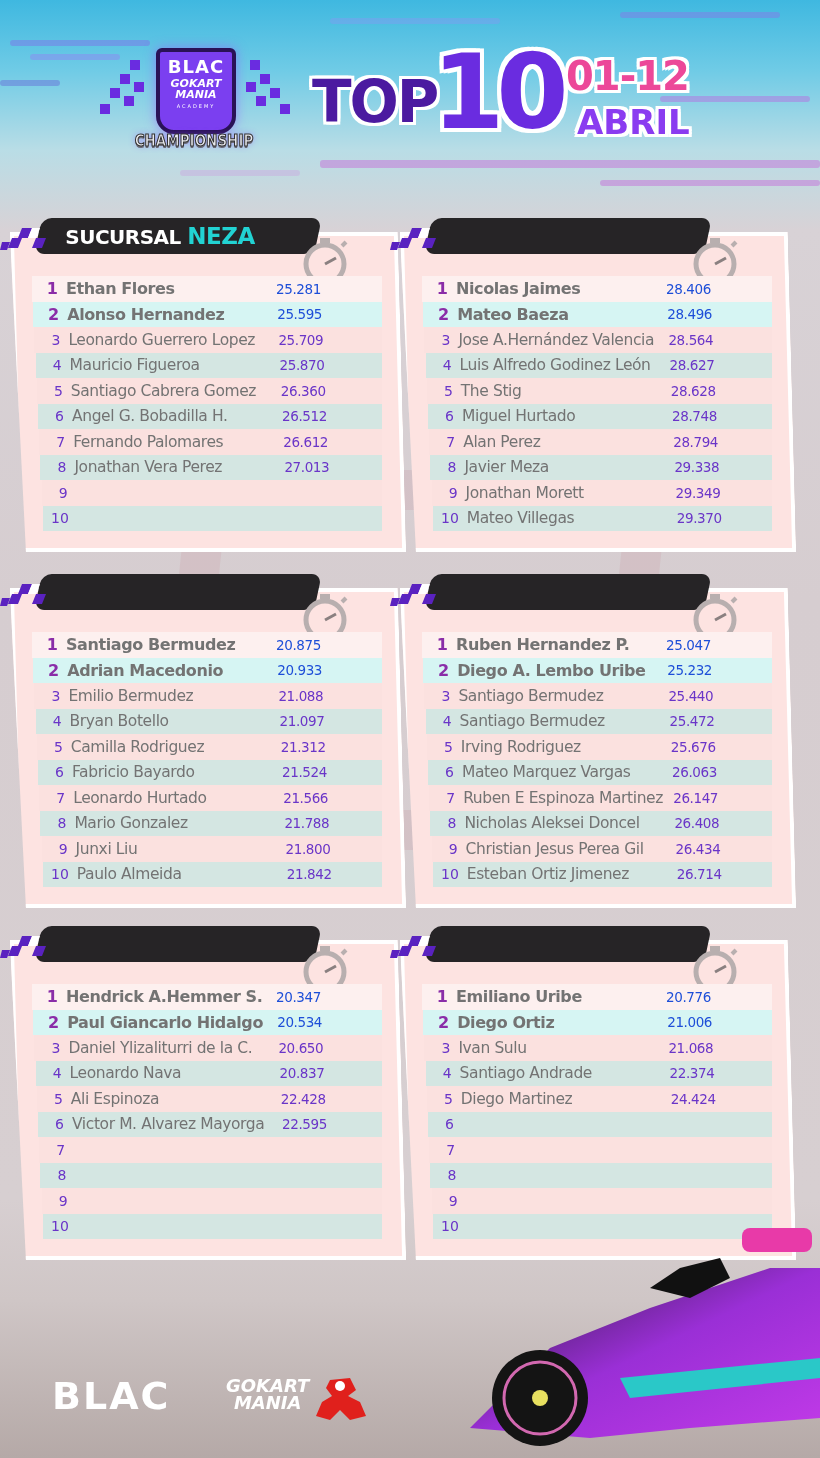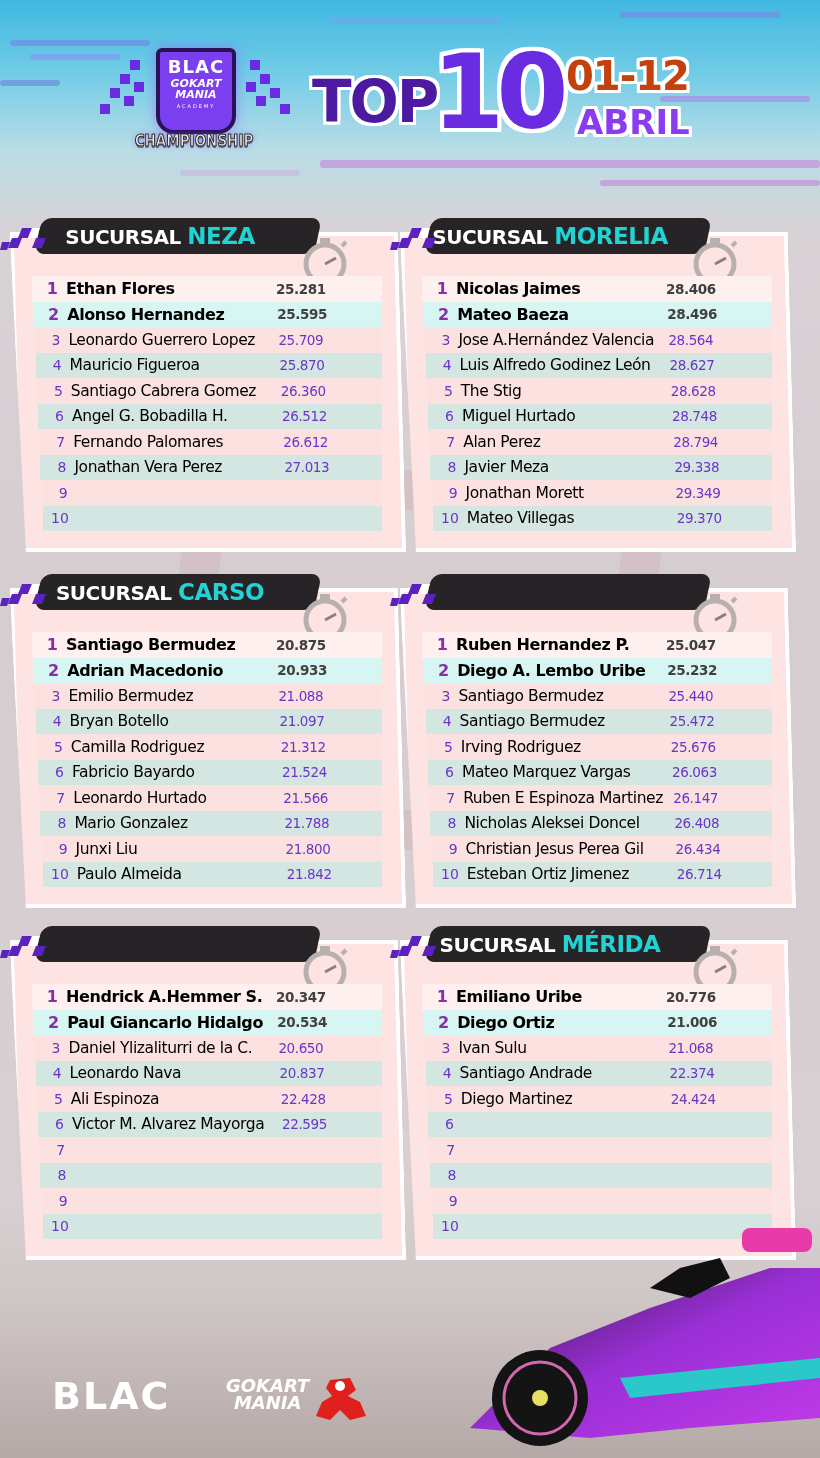--- a/index.html
+++ b/index.html
@@ -43,21 +43,21 @@
     position: absolute; left: 312px; top: 72px; font-size: 58px; font-weight: bold; color: #4b1aa0;
     letter-spacing: -2px; line-height: 60px;
     text-shadow: 3px 0 0 #fff, -3px 0 0 #fff, 0 3px 0 #fff, 0 -3px 0 #fff, 3px 3px 0 #fff, -3px -3px 0 #fff, 3px -3px 0 #fff, -3px 3px 0 #fff;
   }
   .title-10 {
     position: absolute; left: 432px; top: 38px; font-size: 104px; font-weight: bold; color: #6a2ce0;
     letter-spacing: -8px; line-height: 108px;
     text-shadow: 4px 0 0 #fff, -4px 0 0 #fff, 0 4px 0 #fff, 0 -4px 0 #fff, 4px 4px 0 #fff, -4px -4px 0 #fff, 4px -4px 0 #fff, -4px 4px 0 #fff;
   }
   .title-date {
-    position: absolute; left: 566px; top: 56px; font-size: 40px; font-weight: bold; color: #c2410c;
+    position: absolute; left: 566px; top: 56px; font-size: 40px; font-weight: bold; color: #ec4899;
     line-height: 40px; text-align: left; letter-spacing: -1px;
     text-shadow: 3px 0 0 #fff, -3px 0 0 #fff, 0 3px 0 #fff, 0 -3px 0 #fff, 3px 3px 0 #fff, -3px -3px 0 #fff, 3px -3px 0 #fff, -3px 3px 0 #fff;
   }
   .title-month {
     position: absolute; left: 577px; top: 104px; font-size: 34px; font-weight: bold; color: #8a3cf0; line-height: 36px;
     text-shadow: 3px 0 0 #fff, -3px 0 0 #fff, 0 3px 0 #fff, 0 -3px 0 #fff, 3px 3px 0 #fff, -3px -3px 0 #fff, 3px -3px 0 #fff, -3px 3px 0 #fff;
   }
 
   
   .card { position: absolute; width: 392px; height: 330px; }
@@ -83,25 +83,25 @@
 
   .rows { position: absolute; left: 32px; top: 58px; width: 350px; }
   .row {
     position: relative; height: 25.5px; display: flex; align-items: center;
   }
   .row.even { background: #d4e6e2; }
   .row.odd { background: #fbe1df; }
   .row.r1 { background: #fdf0ef; }
   .row.r2 { background: #d6f5f3; }
   .pos { width: 34px; text-align: right; padding-right: 8px; color: #6a35c8; font-size: 14px; }
-  .name { width: 210px; color: #000000; font-size: 15.5px; white-space: nowrap; letter-spacing: -0.4px; }
+  .name { width: 210px; color: #737373; font-size: 15.5px; white-space: nowrap; letter-spacing: -0.4px; }
   .time { width: 80px; color: #6a35c8; font-size: 13.5px; letter-spacing: -0.4px; }
   .row.r1 .pos, .row.r2 .pos { color: #8a2da8; font-weight: bold; font-size: 16px; }
   .row.r1 .name, .row.r2 .name { font-weight: bold; font-size: 16px; }
-  .row.r1 .time, .row.r2 .time { color: #404040; font-weight: bold; }
+  .row.r1 .time, .row.r2 .time { color: #1d4ed8; font-weight: normal; }
 
   
   .footer-blac { position: absolute; left: 52px; top: 1374px; font-size: 38px; font-weight: bold; color: #fff; letter-spacing: 2px; }
   .footer-gokart { position: absolute; left: 226px; top: 1377px; color: #fff; font-weight: bold; font-style: italic; font-size: 18px; line-height: 17px; text-align: center; }
   .kart-icon { position: absolute; left: 310px; top: 1376px; width: 60px; height: 46px; }
   .racecar { position: absolute; left: 430px; top: 1228px; width: 390px; height: 230px; }
 </style>
 </head>
 <body>
 
@@ -218,24 +218,20 @@
         <div class="row even" style="margin-left:10.799999999999999px">
       <span class="pos">10</span>
       <span class="name"></span>
       <span class="time"></span>
     </div>
       </div>
     </div>
     <div class="card" style="left: 390px; top: 218px;">
     <div class="card-bg"></div>
     <div class="card-head"></div>
-    <div class="card-title">
-      <span>SUCURSAL</span>
-      <span class="city">MORELIA</span>
-    </div>
     <svg class="flag" viewBox="0 0 46 22">
       <polygon points="12,10 22,10 18,20 8,20" fill="#5a22c0"></polygon>
       <polygon points="22,0 32,0 28,10 18,10" fill="#5a22c0"></polygon>
       <polygon points="36,10 46,10 42,20 32,20" fill="#5a22c0"></polygon>
       <polygon points="2,14 10,14 7,22 0,22" fill="#5a22c0"></polygon>
       <polygon points="32,0 40,0 36,10 28,10" fill="#fff"></polygon>
     </svg>
     <svg class="stopwatch" viewBox="0 0 50 42">
       <circle cx="25" cy="26" r="19" fill="none" stroke="#b8afaf" stroke-width="5"></circle>
       <rect x="20" y="0" width="10" height="5" fill="#b8afaf"></rect>
@@ -291,24 +287,20 @@
         <div class="row even" style="margin-left:10.799999999999999px">
       <span class="pos">10</span>
       <span class="name">Mateo Villegas</span>
       <span class="time">29.370</span>
     </div>
       </div>
     </div>
     <div class="card" style="left: 0px; top: 574px;">
     <div class="card-bg"></div>
     <div class="card-head"></div>
-    <div class="card-title">
-      <span>SUCURSAL</span>
-      <span class="city">CARSO</span>
-    </div>
     <svg class="flag" viewBox="0 0 46 22">
       <polygon points="12,10 22,10 18,20 8,20" fill="#5a22c0"></polygon>
       <polygon points="22,0 32,0 28,10 18,10" fill="#5a22c0"></polygon>
       <polygon points="36,10 46,10 42,20 32,20" fill="#5a22c0"></polygon>
       <polygon points="2,14 10,14 7,22 0,22" fill="#5a22c0"></polygon>
       <polygon points="32,0 40,0 36,10 28,10" fill="#fff"></polygon>
     </svg>
     <svg class="stopwatch" viewBox="0 0 50 42">
       <circle cx="25" cy="26" r="19" fill="none" stroke="#b8afaf" stroke-width="5"></circle>
       <rect x="20" y="0" width="10" height="5" fill="#b8afaf"></rect>
@@ -502,24 +494,20 @@
         <div class="row even" style="margin-left:10.799999999999999px">
       <span class="pos">10</span>
       <span class="name"></span>
       <span class="time"></span>
     </div>
       </div>
     </div>
     <div class="card" style="left: 390px; top: 926px;">
     <div class="card-bg"></div>
     <div class="card-head"></div>
-    <div class="card-title">
-      <span>SUCURSAL</span>
-      <span class="city">MÉRIDA</span>
-    </div>
     <svg class="flag" viewBox="0 0 46 22">
       <polygon points="12,10 22,10 18,20 8,20" fill="#5a22c0"></polygon>
       <polygon points="22,0 32,0 28,10 18,10" fill="#5a22c0"></polygon>
       <polygon points="36,10 46,10 42,20 32,20" fill="#5a22c0"></polygon>
       <polygon points="2,14 10,14 7,22 0,22" fill="#5a22c0"></polygon>
       <polygon points="32,0 40,0 36,10 28,10" fill="#fff"></polygon>
     </svg>
     <svg class="stopwatch" viewBox="0 0 50 42">
       <circle cx="25" cy="26" r="19" fill="none" stroke="#b8afaf" stroke-width="5"></circle>
       <rect x="20" y="0" width="10" height="5" fill="#b8afaf"></rect>

